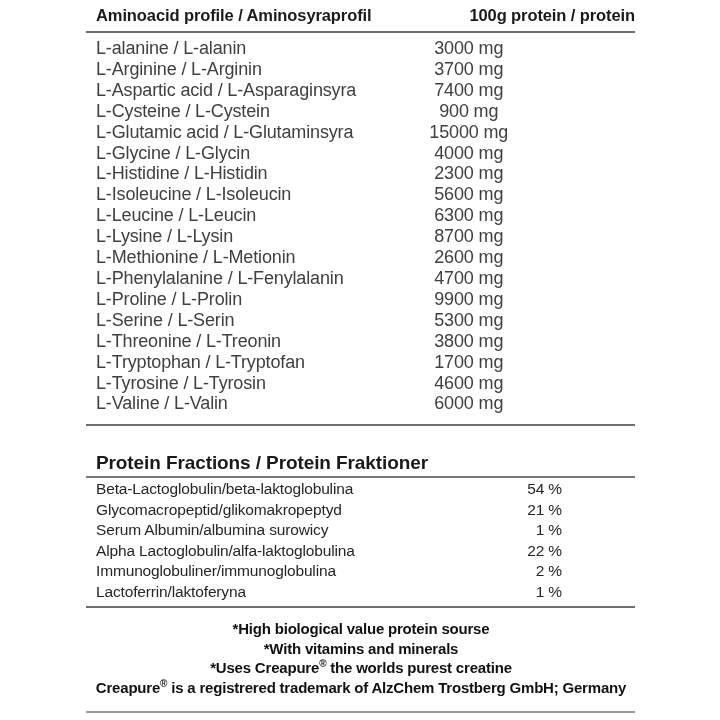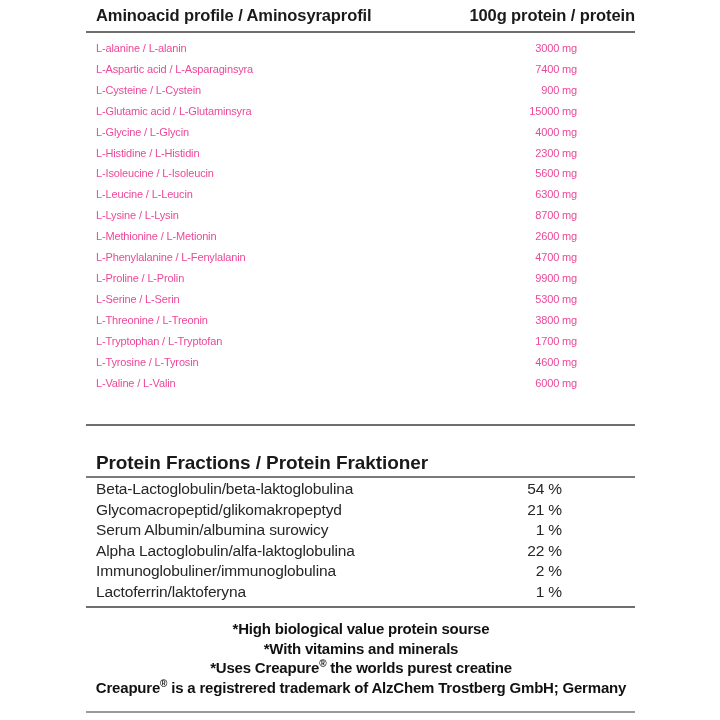--- a/index.html
+++ b/index.html
@@ -59,27 +59,27 @@
     left: 86px;
     width: 549px;
     height: 2px;
     background: #6f6f6f;
   }
   .rule.thin { height: 1.5px; background: #7a7a7a; }
   .rule.light { height: 2px; background: #9a9a9a; }
 
   
   .data-row td {
-    font-size: 11px;
+    font-size: 18px;
     line-height: 20.9px;
-    color: #ec4899;
+    color: #404040;
     letter-spacing: -0.15px;
   }
   .data-row .col-name { padding-left: 10px; }
-  .data-row .col-val  { text-align: right; padding-right: 58px; }
+  .data-row .col-val  { text-align: center; padding-right: 58px; }
 
   
   .frac-hdr {
     font-weight: bold;
     font-size: 19px;
     line-height: 22px;
     letter-spacing: -0.1px;
     padding-left: 10px;
   }
   .frac-row td {
@@ -132,20 +132,24 @@
   <div class="rule" style="top:31px;"></div>
 
   <div class="block" style="top:38px;">
     <table class="tbl">
       <tbody>
         <tr class="data-row">
           <td class="col-name">L-alanine  / L-alanin</td>
           <td class="col-val">3000 mg</td>
         </tr>
         <tr class="data-row">
+          <td class="col-name">L-Arginine / L-Arginin</td>
+          <td class="col-val">3700 mg</td>
+        </tr>
+        <tr class="data-row">
           <td class="col-name">L-Aspartic acid / L-Asparaginsyra</td>
           <td class="col-val">7400 mg</td>
         </tr>
         <tr class="data-row">
           <td class="col-name">L-Cysteine / L-Cystein</td>
           <td class="col-val">900 mg</td>
         </tr>
         <tr class="data-row">
           <td class="col-name">L-Glutamic acid / L-Glutaminsyra</td>
           <td class="col-val">15000 mg</td>

